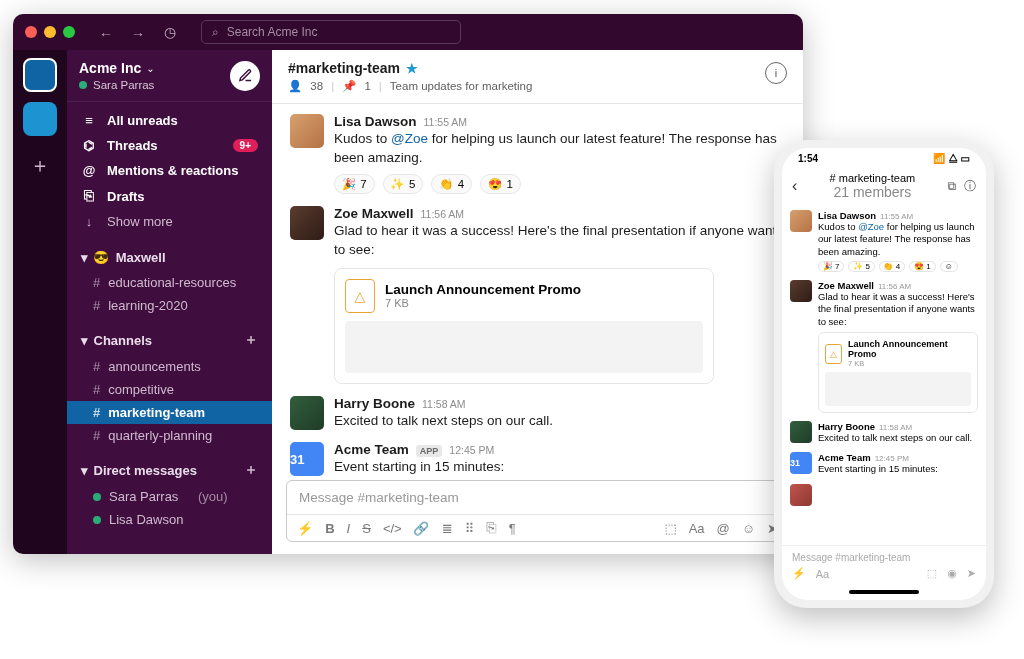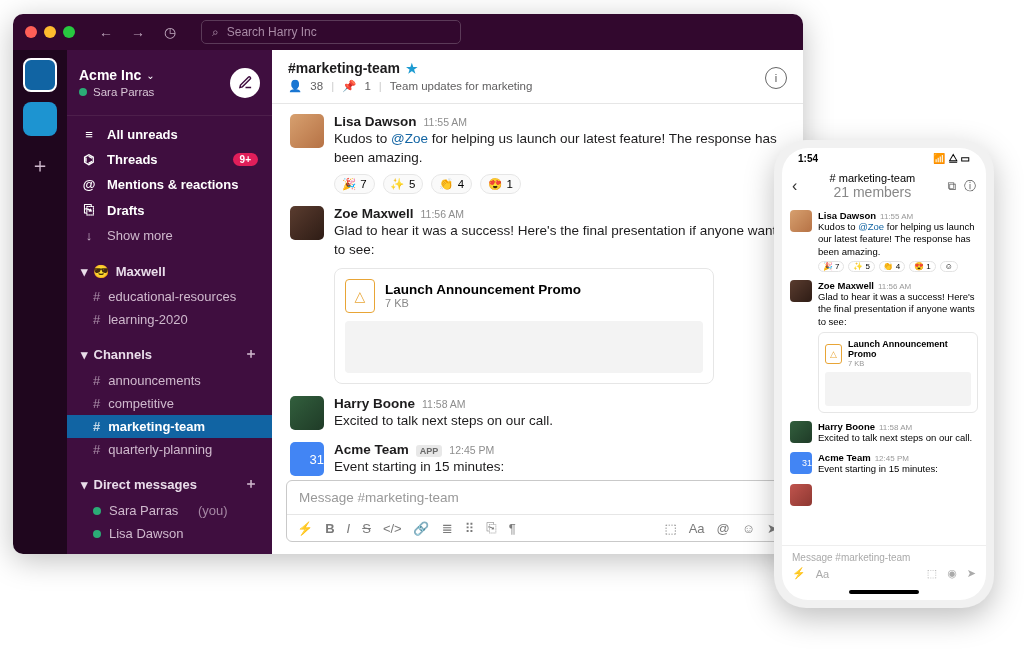--- a/index.html
+++ b/index.html
@@ -18,41 +18,41 @@
 
 
 .rail{width:54px;background:#1f061e;display:flex;flex-direction:column;align-items:center;padding-top:8px;gap:10px}
 .rail-sq{width:34px;height:34px;border-radius:8px}
 .rail-sq.active{border:2px solid #fff;background:#1164a3}
 .rail-sq.ws{background:#1d94d1}
 .rail-plus{color:#cfb9cd;font-size:20px;margin-top:6px}
 
 
 .sidebar{width:205px;background:#3f0e3f;color:#cfb9cd;display:flex;flex-direction:column;font-size:13px;overflow:hidden}
-.ws-head{display:flex;align-items:center;justify-content:space-between;padding:17px 12px;border-bottom:1px solid #4d1f4b}
+.ws-head{display:flex;align-items:center;justify-content:space-between;padding:10px 12px;border-bottom:1px solid #4d1f4b}
 .ws-title{color:#fff;font-weight:700;font-size:14px}
 .compose{width:30px;height:30px;border-radius:50%;background:#fff;color:#3f0e3f;display:flex;align-items:center;justify-content:center;font-size:15px}
 .user-line{display:flex;align-items:center;gap:6px;margin-top:3px;font-size:11.5px;color:#d8c6d6}
 .presence{width:8px;height:8px;border-radius:50%;background:#2bac76;display:inline-block}
 .nav{padding:6px 0}
 .nav-item{display:flex;align-items:center;gap:10px;padding:5px 14px;cursor:pointer}
 .nav-item.bold{color:#fff;font-weight:700}
 .nav-ico{width:16px;display:inline-flex;justify-content:center;font-size:13px}
 .badge{margin-left:auto;background:#e01e5a;color:#fff;border-radius:10px;font-size:10px;padding:1px 7px;font-weight:700}
 .section{padding:4px 0}
 .section-head{display:flex;align-items:center;padding:6px 14px;color:#e9ddea;font-weight:700;gap:6px}
 .sec-plus{margin-left:auto;font-size:14px;color:#cfb9cd}
 .ch-item{display:flex;align-items:center;gap:8px;padding:4px 14px 4px 26px}
 .ch-item.active{background:#1164a3;color:#fff;font-weight:700}
 .prefix{opacity:.75}
 .dm-dot{width:8px;height:8px;border-radius:50%;background:#2bac76}
 
 
 .main{flex:1;background:#fff;display:flex;flex-direction:column;min-width:0}
-.chan-head{padding:10px 16px;border-bottom:1px solid #e6e6e6;display:flex;justify-content:space-between;align-items:center}
+.chan-head{padding:10px 16px;border-bottom:1px solid #e6e6e6;display:flex;justify-content:space-between;align-items:flex-start}
 .chan-title{font-weight:800;font-size:14px;color:#1d1c1d;display:flex;align-items:center;gap:6px}
 .star{color:#1d9bd1;font-size:13px}
 .chan-sub{color:#616061;font-size:11.5px;margin-top:3px;display:flex;gap:8px;align-items:center}
 .chan-sub .sep{color:#ccc}
 .info-ico{width:22px;height:22px;border:1.5px solid #666;border-radius:50%;display:flex;align-items:center;justify-content:center;color:#555;font-size:11px;flex-shrink:0;margin-top:2px}
 
 .msgs{flex:1;overflow:auto;padding:4px 10px}
 .msg{display:flex;gap:10px;padding:6px 8px}
 .avatar{width:34px;height:34px;border-radius:5px;flex-shrink:0;background:#ccc}
 .msg-body{flex:1;min-width:0}
@@ -68,21 +68,21 @@
 .file-card{margin-top:8px;border:1px solid #e6e6e6;border-radius:8px;padding:10px;width:380px}
 .file-top{display:flex;gap:10px;align-items:center}
 .file-ico{width:30px;height:34px;border:1.5px solid #e8a536;border-radius:4px;display:flex;align-items:center;justify-content:center;color:#e8a536;font-size:14px}
 .file-name{font-weight:700;font-size:13.5px}
 .file-size{font-size:11px;color:#888}
 .file-preview{margin-top:8px;height:52px;background:#f3f3f3;border-radius:4px}
 
 .av-lisa{background:linear-gradient(135deg,#d7a06f,#b67245)}
 .av-zoe{background:linear-gradient(135deg,#5a3c2f,#2e1c15)}
 .av-harry{background:linear-gradient(135deg,#325f3d,#1f3b27)}
-.av-cal{background:#4285f4;color:#fff;display:flex;align-items:center;justify-content:flex-end;font-size:13px;font-weight:400}
+.av-cal{background:#4285f4;color:#fff;display:flex;align-items:center;justify-content:flex-start;font-size:13px;font-weight:700}
 .av-lee{background:linear-gradient(135deg,#c0544d,#8e3832)}
 
 
 .composer{padding:0 14px 12px 14px}
 .comp-box{border:1px solid #c9c9c9;border-radius:6px}
 .comp-input{padding:9px 12px;color:#999;font-size:13.5px}
 .comp-tools{border-top:1px solid #e6e6e6;padding:5px 10px;display:flex;align-items:center;gap:12px;color:#7a7a7a;font-size:13px}
 .comp-tools .spacer{flex:1}
 .comp-tools span{cursor:pointer}
 
@@ -131,21 +131,21 @@
     <div class="traffic">
       <div class="dot red"></div>
       <div class="dot yellow"></div>
       <div class="dot green"></div>
     </div>
     <div class="tb-btn">←</div>
     <div class="tb-btn">→</div>
     <div class="tb-btn">◷</div>
     <div class="search">
       <span>⌕</span>
-      <span>Search Harry Inc</span>
+      <span>Search Acme Inc</span>
     </div>
   </div>
 
   <div class="win-body">
     <div class="rail">
       <div class="rail-sq active"></div>
       <div class="rail-sq ws"></div>
       <div class="rail-plus">＋</div>
     </div>
 

